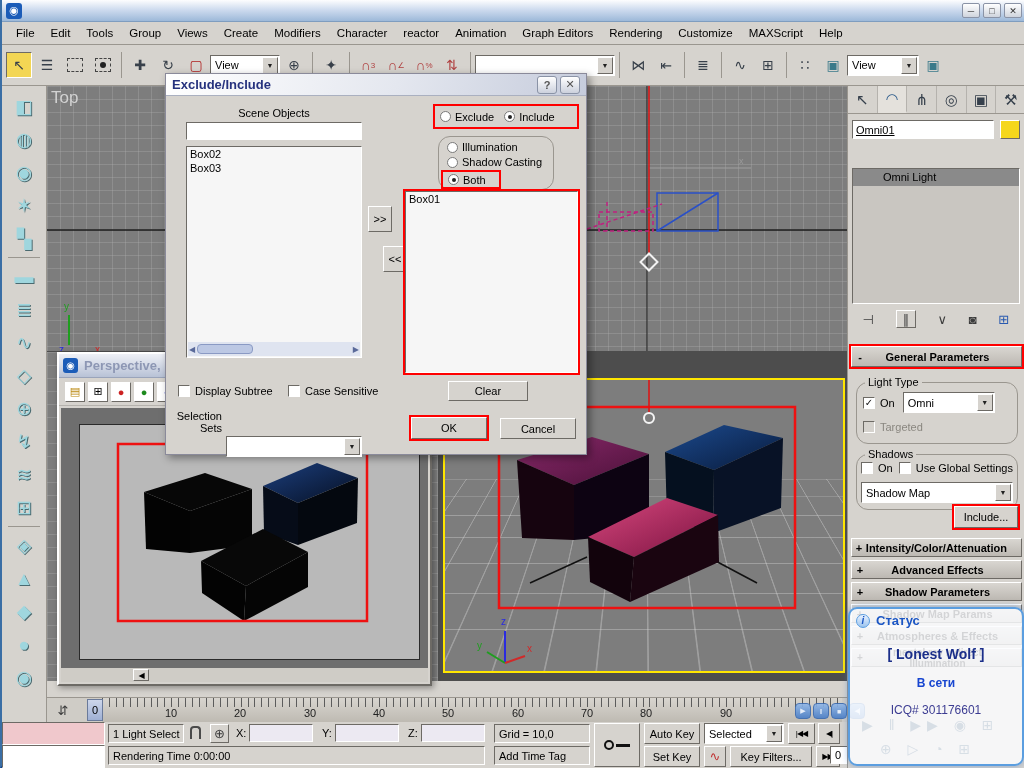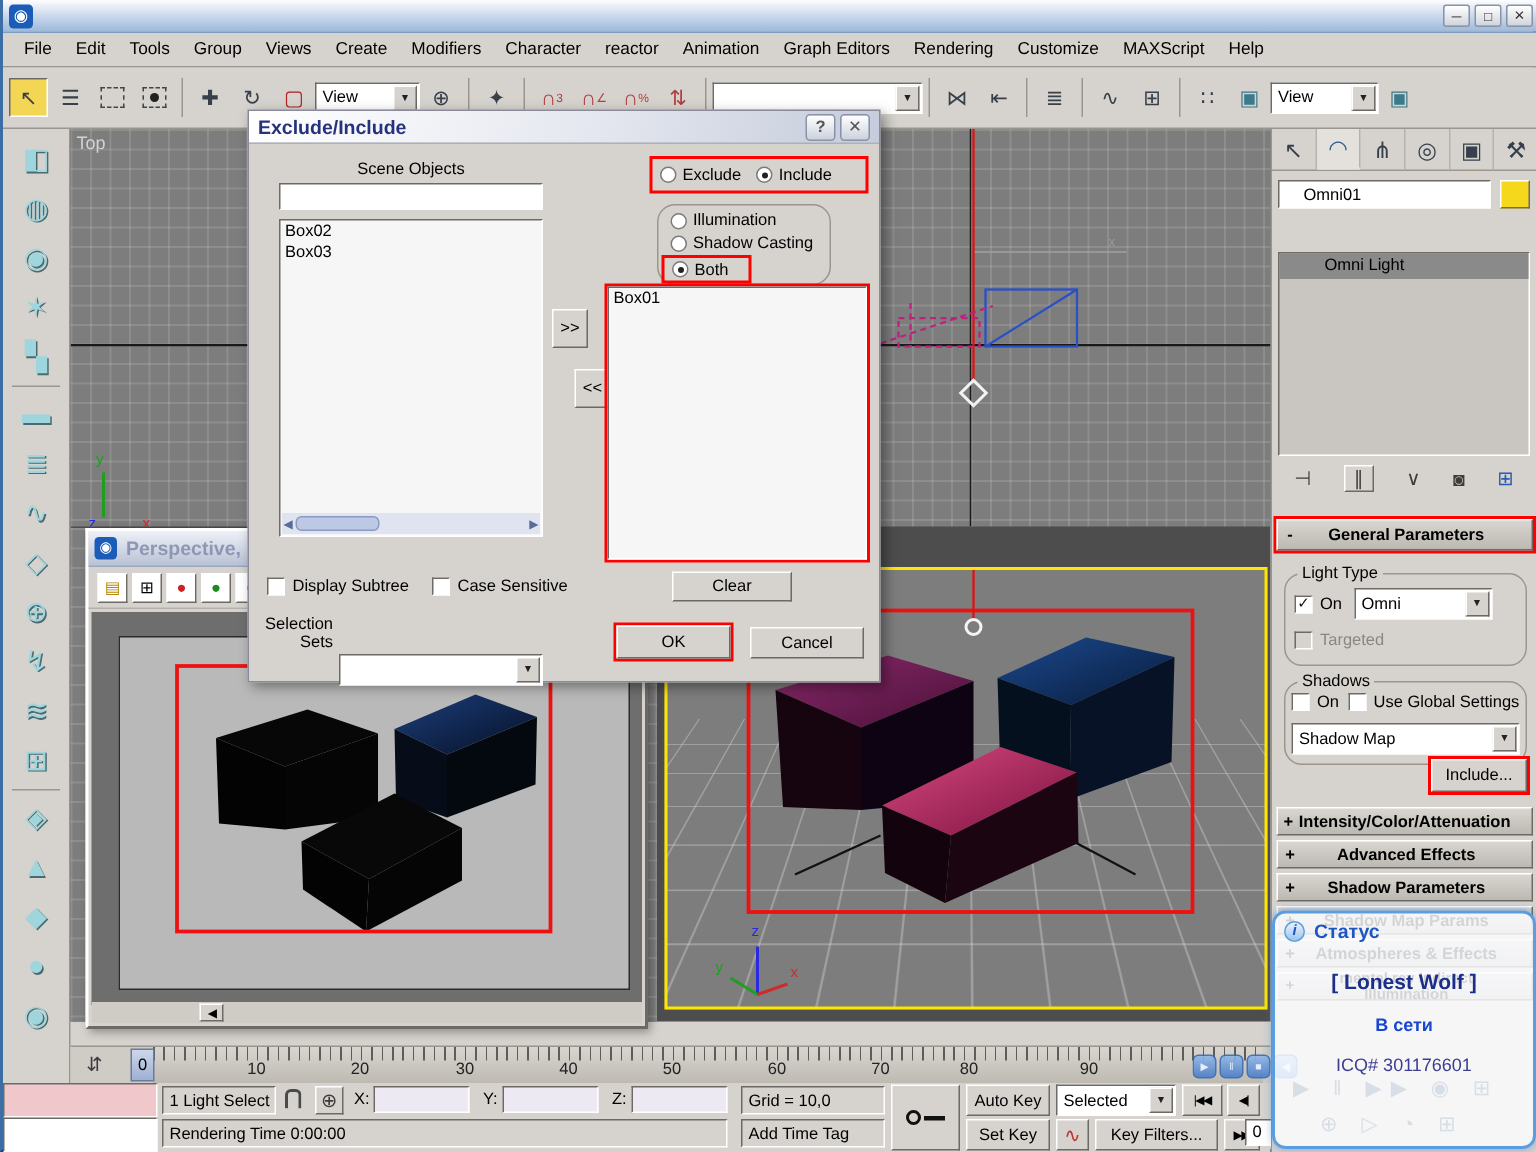--- a/index.html
+++ b/index.html
@@ -28,21 +28,21 @@
   .combo .dd{position:absolute;right:1px;top:1px;bottom:1px;width:16px;background:#d6d3ce;border:1px solid;border-color:#fff #6d6a65 #6d6a65 #fff;display:flex;align-items:center;justify-content:center;font-size:7px;color:#222}
   .marq{width:16px;height:14px;border:1px dashed #444}
   .dotic{width:6px;height:6px;border-radius:50%}
   
   #lefttb{left:0;top:86px;width:45px;height:636px;background:#d6d3ce;border-right:1px solid #9a968f;display:flex;flex-direction:column;align-items:center;padding-top:4px}
   #lefttb .ri{width:34px;height:33px;display:flex;align-items:center;justify-content:center;font-size:19px;color:#9fd6de;text-shadow:1px 1px 0 #4a6a70}
   #lefttb .rsep{width:32px;height:1px;background:#9a968f;margin:2px 0}
   
   #vparea{left:45px;top:86px;width:800px;height:595px;background:#4d4d4d}
   .vp{position:absolute;background-color:#7d7d7d;background-image:linear-gradient(rgba(200,200,200,.22) 1px,transparent 1px),linear-gradient(90deg,rgba(200,200,200,.22) 1px,transparent 1px);background-size:13px 13px;overflow:hidden}
-  .vplabel{position:absolute;left:4px;top:2px;color:#d2d2d2;font-size:12px}
+  .vplabel{position:absolute;left:4px;top:2px;color:#d2d2d2;font-size:17px}
   #activevp{left:396px;top:292px;width:402px;height:295px;border:2px solid #ffe600;background-color:#7d7d7d;overflow:hidden}
   .pgrid{position:absolute;left:-40%;top:34%;width:180%;height:140%;background-image:linear-gradient(rgba(220,220,220,.35) 1px,transparent 1px),linear-gradient(90deg,rgba(220,220,220,.35) 1px,transparent 1px);background-size:30px 30px;transform:perspective(420px) rotateX(58deg);transform-origin:50% 0}
   
   #rwin{left:55px;top:352px;width:375px;height:334px;background:#d6d3ce;border:2px solid;border-color:#fff #6d6a65 #6d6a65 #fff;z-index:30;box-shadow:2px 2px 6px rgba(0,0,0,.35)}
   #rwin .rtitle{height:24px;background:linear-gradient(180deg,#eef0f6,#b8c2d6);display:flex;align-items:center;padding:0 4px;border-bottom:1px solid #9aa4ba}
   #rwin .rtitle .t{font-weight:bold;color:#8d97b4;font-size:13px;margin-left:6px}
   #rwin .rtools{height:28px;display:flex;align-items:center;padding-left:6px;border-bottom:1px solid #b5b2ad}
   .rgbbtn{width:20px;height:20px;background:#fff;border:1px solid;border-color:#fff #6d6a65 #6d6a65 #fff;display:flex;align-items:center;justify-content:center;margin-right:3px}
   #rimgzone{position:absolute;left:2px;top:54px;width:367px;height:262px;background:#6e6e6e}
   #rimg{position:absolute;left:18px;top:16px;width:341px;height:236px;background:#b9b9b9;border:1px solid #2a2a2a}
@@ -400,21 +400,21 @@
   <div class="abs" id="cpanel">
     <div class="tabs">
       <span class="tab">↖</span>
       <span class="tab active" style="color:#2a5a8a">◠</span>
       <span class="tab">⋔</span>
       <span class="tab">◎</span>
       <span class="tab">▣</span>
       <span class="tab">⚒</span>
     </div>
 
-    <input class="abs sunken" style="left: 4px; top: 34px; width: 142px; height: 19px; font-size: 11px; padding-left: 16px;" value="Omni01">
+    <input class="abs sunken" style="left: 4px; top: 34px; width: 142px; height: 19px; font-size: 11px; padding-left: 3px; text-decoration: underline;" value="Omni01">
     <span class="abs" style="left:152px;top:34px;width:20px;height:19px;background:#f5d71c;border:1px solid;border-color:#fff #6d6a65 #6d6a65 #fff"></span>
 
     <span class="abs combo" style="left:4px;top:58px;width:168px">
       <span>Modifier List</span>
       <span class="dd">▼</span>
     </span>
 
     <div class="abs" style="left:4px;top:82px;width:168px;height:136px;background:#c9c6c1;border:1px solid;border-color:#6d6a65 #fff #fff #6d6a65">
       <div style="height:17px;background:#8a8a8a;color:#000;padding-left:30px;line-height:17px">Omni Light</div>
     </div>

